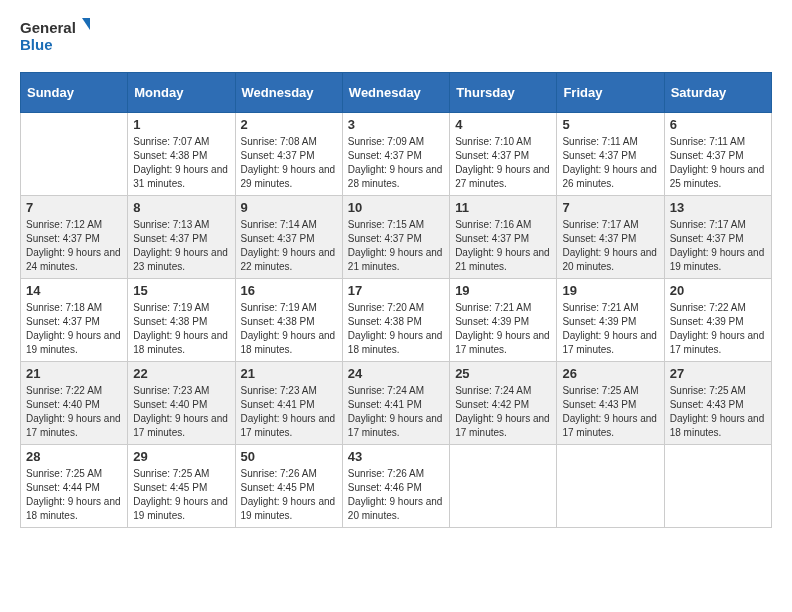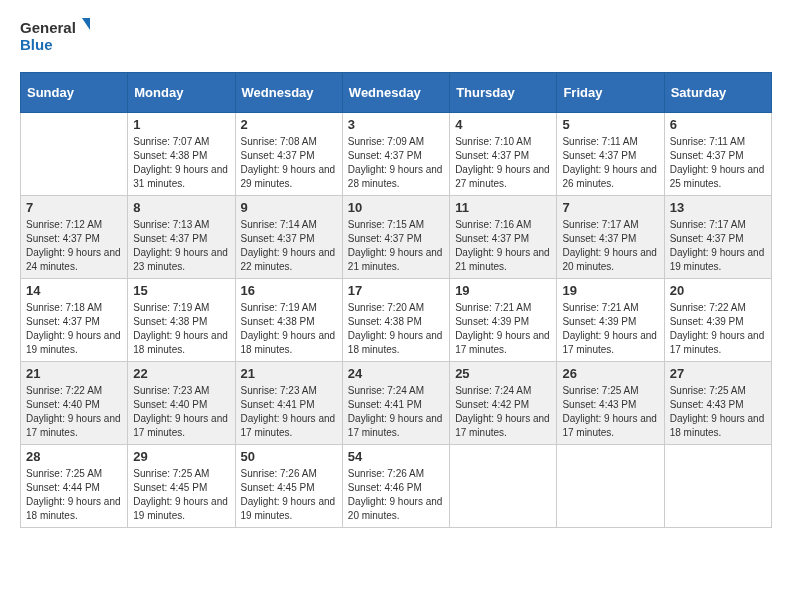--- a/index.html
+++ b/index.html
@@ -233,21 +233,21 @@
         </td>
         <td>
           <span class="day-number">29</span>
           <div class="day-info">Sunrise: 7:25 AM<br>Sunset: 4:45 PM<br>Daylight: 9 hours and 19 minutes.</div>
         </td>
         <td>
           <span class="day-number">50</span>
           <div class="day-info">Sunrise: 7:26 AM<br>Sunset: 4:45 PM<br>Daylight: 9 hours and 19 minutes.</div>
         </td>
         <td>
-          <span class="day-number">54</span>
+          <span class="day-number">43</span>
           <div class="day-info">Sunrise: 7:26 AM<br>Sunset: 4:46 PM<br>Daylight: 9 hours and 20 minutes.</div>
         </td>
         <td class="empty-cell"></td>
         <td class="empty-cell"></td>
         <td class="empty-cell"></td>
       </tr>
     </tbody>
 </table>
 
 </body></html>

